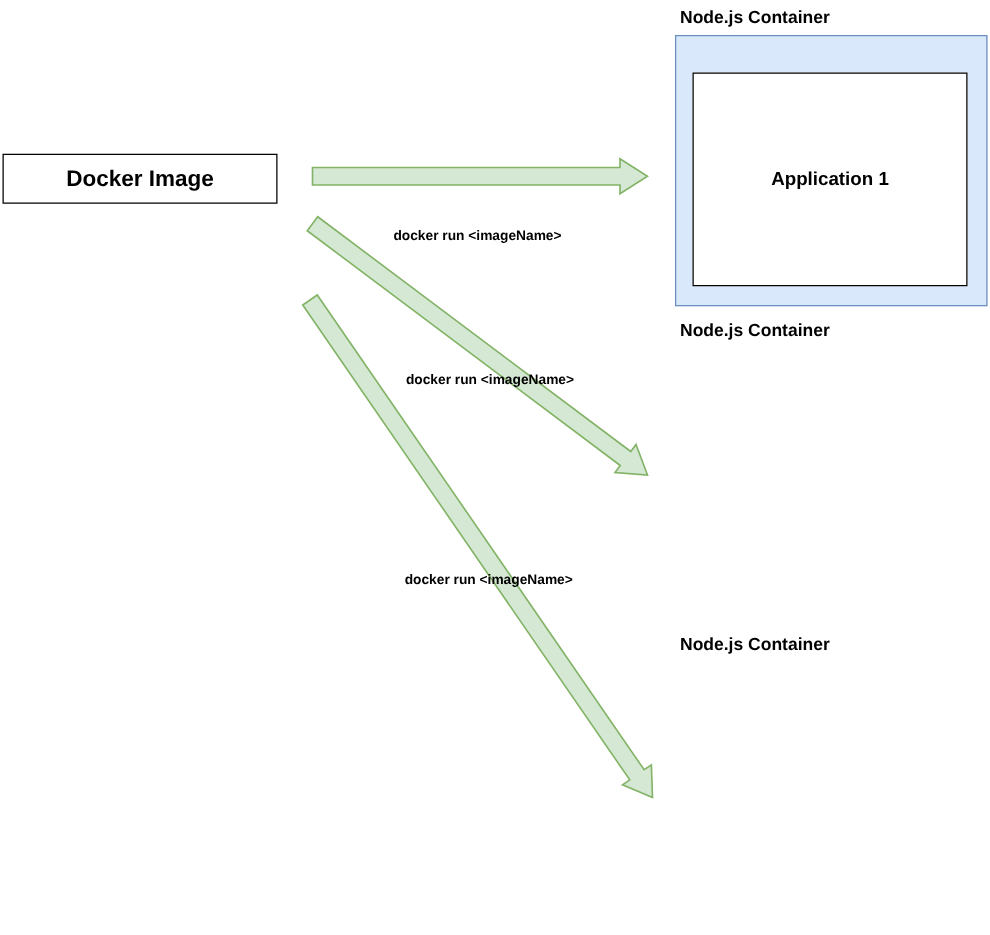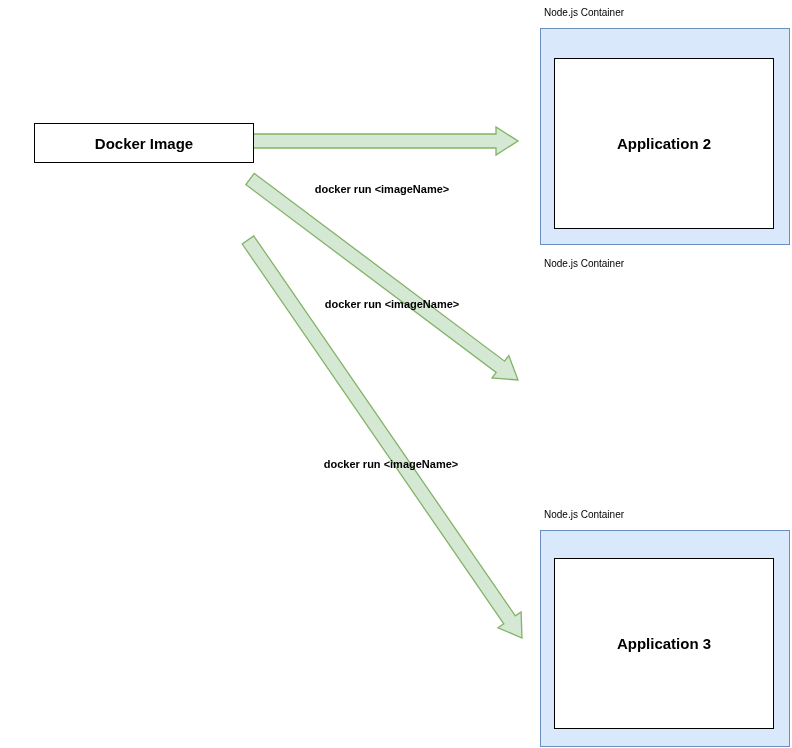--- a/index.html
+++ b/index.html
@@ -20,24 +20,23 @@
     left: 2px;
     top: 123px;
     width: 220px;
     height: 40px;
     box-sizing: border-box;
     background: var(--box-fill);
     border: 1.5px solid var(--box-stroke);
     display: flex;
     align-items: center;
     justify-content: center;
-    font-size: 15px;
+    font-size: 18px;
     font-weight: bold;
     color: var(--text-color);
-    margin-left: 32px;
   }
   .arrows-layer {
     position: absolute;
     left: 0;
     top: 0;
     width: 792px;
     height: 748px;
   }
   .thick-arrow {
     fill: var(--arrow-fill);
@@ -49,22 +48,22 @@
     width: 170px;
     text-align: center;
     font-size: 11px;
     font-weight: bold;
     color: var(--text-color);
     white-space: nowrap;
     margin-top: 20px;
   }
   .container-title {
     position: absolute;
-    font-size: 10px;
-    font-weight: normal;
+    font-size: 14px;
+    font-weight: bold;
     color: var(--text-color);
     white-space: nowrap;
     line-height: 16px;
   }
   .container-box {
     position: absolute;
     left: 540px;
     width: 250px;
     height: 217px;
     box-sizing: border-box;
@@ -102,26 +101,21 @@
     <span>Docker Image</span>
   </div>
 
   <div class="arrow-label" style="left:297px; top:163px">docker run &lt;imageName&gt;</div>
   <div class="arrow-label" style="left:307px; top:278px">docker run &lt;imageName&gt;</div>
   <div class="arrow-label" style="left:306px; top:438px">docker run &lt;imageName&gt;</div>
 
   <div class="container-title" style="left:544px; top:5px">Node.js Container</div>
   <div class="container-box" style="top:28px">
     <div class="app-box" style="top:29px">
-      <span>Application 2</span>
+      <span>Application 1</span>
     </div>
   </div>
 
   <div class="container-title" style="left:544px; top:256px">Node.js Container</div>
 
   <div class="container-title" style="left:544px; top:507px">Node.js Container</div>
-  <div class="container-box" style="top:530px">
-    <div class="app-box" style="top:27px">
-      <span>Application 3</span>
-    </div>
-  </div>
 
 </div>
 
 </body></html>

